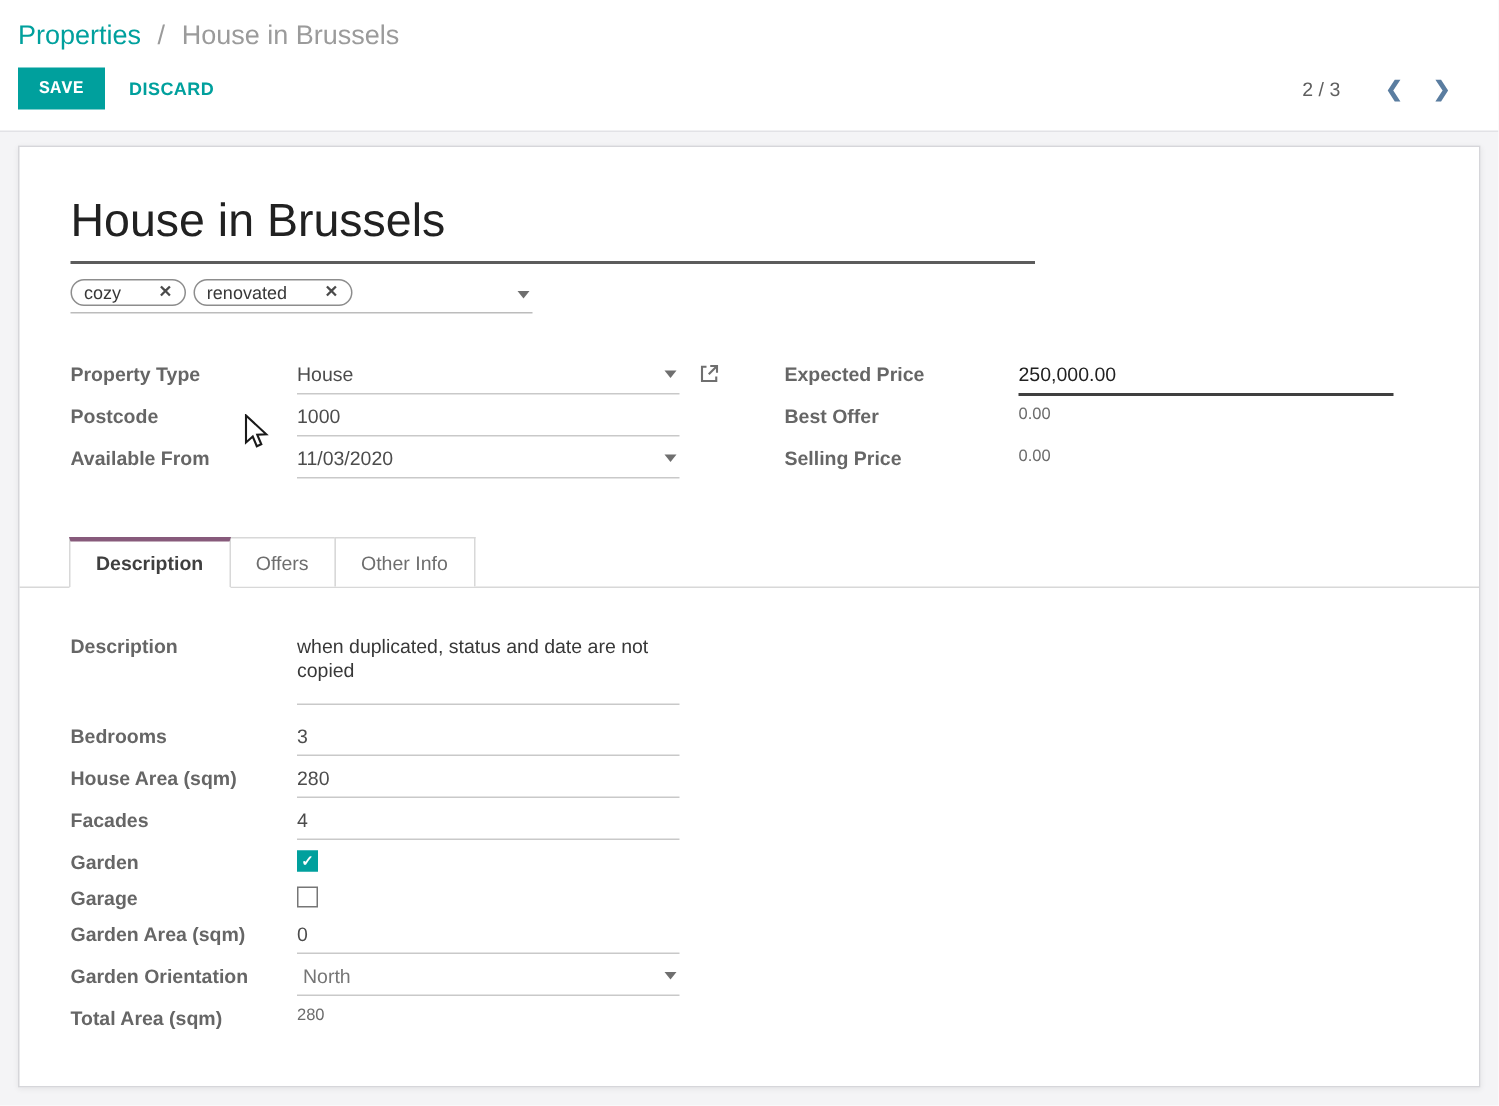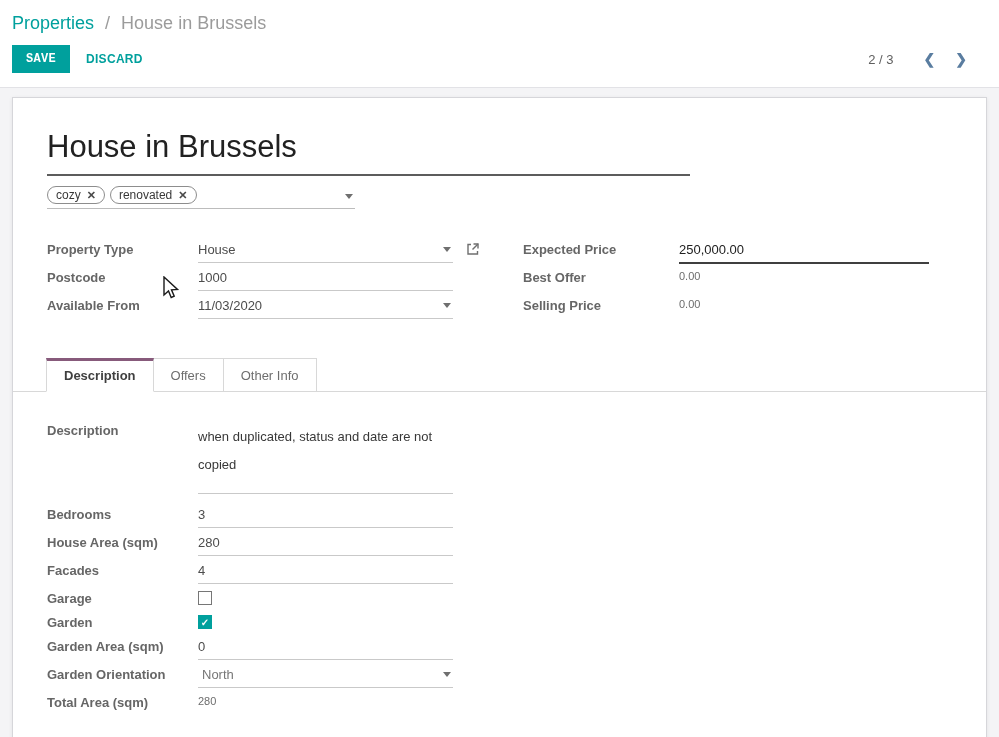--- a/index.html
+++ b/index.html
@@ -35,22 +35,22 @@
     min-height:628px; padding:0 34px 20px 34px;
   }
   .title-wrap { padding-top:31px; }
   .title-input {
     font-size:31px; color:#212121; width:643px;
     border-bottom:2px solid #5c5c5c; padding-bottom:9px; cursor:text;
   }
   
   .tags-line { margin-top:10px; width:308px; border-bottom:1px solid #bcbcbc; display:flex; align-items:center; padding-bottom:4px; position:relative; cursor:text; }
   .tag-pill {
-    display:inline-flex; align-items:center; border:1px solid #8d8d8d; border-radius:11px;
-    padding:1px 8px; font-size:12px; color:#383838; margin-right:5px; background:#fff;
+    display:inline-flex; border:1px solid #8d8d8d; border-radius:11px;
+    padding:1px 8px; font-size:12px; color:#383838; margin-right:5px; background:#fff;gap:19px;
   }
   .tag-remove { font-weight:700; font-size:11px; color:#4a4a4a; margin-left:6px; cursor:pointer; }
   .caret { width:0; height:0; border-left:4px solid transparent; border-right:4px solid transparent; border-top:5px solid #6f6f6f; display:inline-block; }
   .tags-line .caret { position:absolute; right:2px; top:8px; }
   
   .group { display:flex; margin-top:29px; }
   .col-left { width:452px; flex-shrink:0; }
   .col-right { flex:1;margin-left:24px; }
   .frow { display:flex; align-items:flex-start; min-height:28px; }
   .frow label { width:151px; flex-shrink:0; font-size:13px; font-weight:700; color:#666; padding-top:4px; }
@@ -68,21 +68,21 @@
   
   .notebook { margin-top:36px; }
   .tab-nav { display:flex; border-bottom:1px solid #d8d8d8; margin:0 -34px; padding:0 34px; }
   .tab { font-size:13px; padding:9px 17px 8px 17px; color:#6e6e6e; background:#fff; border:1px solid #d8d8d8; margin-left:-1px; border-bottom:none; cursor:pointer; }
   .tab.active {
     color:#3f3f3f; font-weight:700;
     border-top:3px solid var(--tab_active_border,#875A7B);
     padding-top:7px; margin-bottom:-1px; border-bottom:1px solid #fff; z-index:2; position:relative;
   }
   .tab-content { padding-top:27px; }
-  .desc-field { width:255px; border-bottom:1px solid #c9c9c9; font-size:13px; color:#383838; line-height:28px; padding:4px 0 14px 0; cursor:text; }
+  .desc-field { width:255px; border-bottom:1px solid #c9c9c9; font-size:13px; color:#383838; line-height:16px; padding:4px 0 14px 0; cursor:text; }
   .gap-after { margin-bottom:9px; }
   
   .checkrow { min-height:24px; }
   .checkbox {
     width:14px; height:14px; border:1px solid #767676; background:#fff; display:inline-block;
     margin-top:4px; cursor:pointer; font-size:10px; line-height:13px; text-align:center; color:#fff; font-weight:700;
   }
   .checkbox.checked { background:var(--accent,#00A09D); border-color:var(--accent,#00A09D); }
   
   .mouse-cursor { position:absolute; left:162px; top:276px; z-index:99; pointer-events:none; }
@@ -199,26 +199,26 @@
           <span>280</span>
         </div>
       </div>
       <div class="frow">
         <label>Facades</label>
         <div class="field">
           <span>4</span>
         </div>
       </div>
       <div class="frow checkrow">
+        <label>Garden</label>
+        <span class="checkbox checked">✓</span>
+      </div>
+      <div class="frow checkrow">
         <label>Garage</label>
         <span class="checkbox"></span>
-      </div>
-      <div class="frow checkrow">
-        <label>Garden</label>
-        <span class="checkbox checked">✓</span>
       </div>
       <div class="frow">
         <label>Garden Area (sqm)</label>
         <div class="field">
           <span>0</span>
         </div>
       </div>
       <div class="frow">
         <label>Garden Orientation</label>
         <div class="field has-caret">

